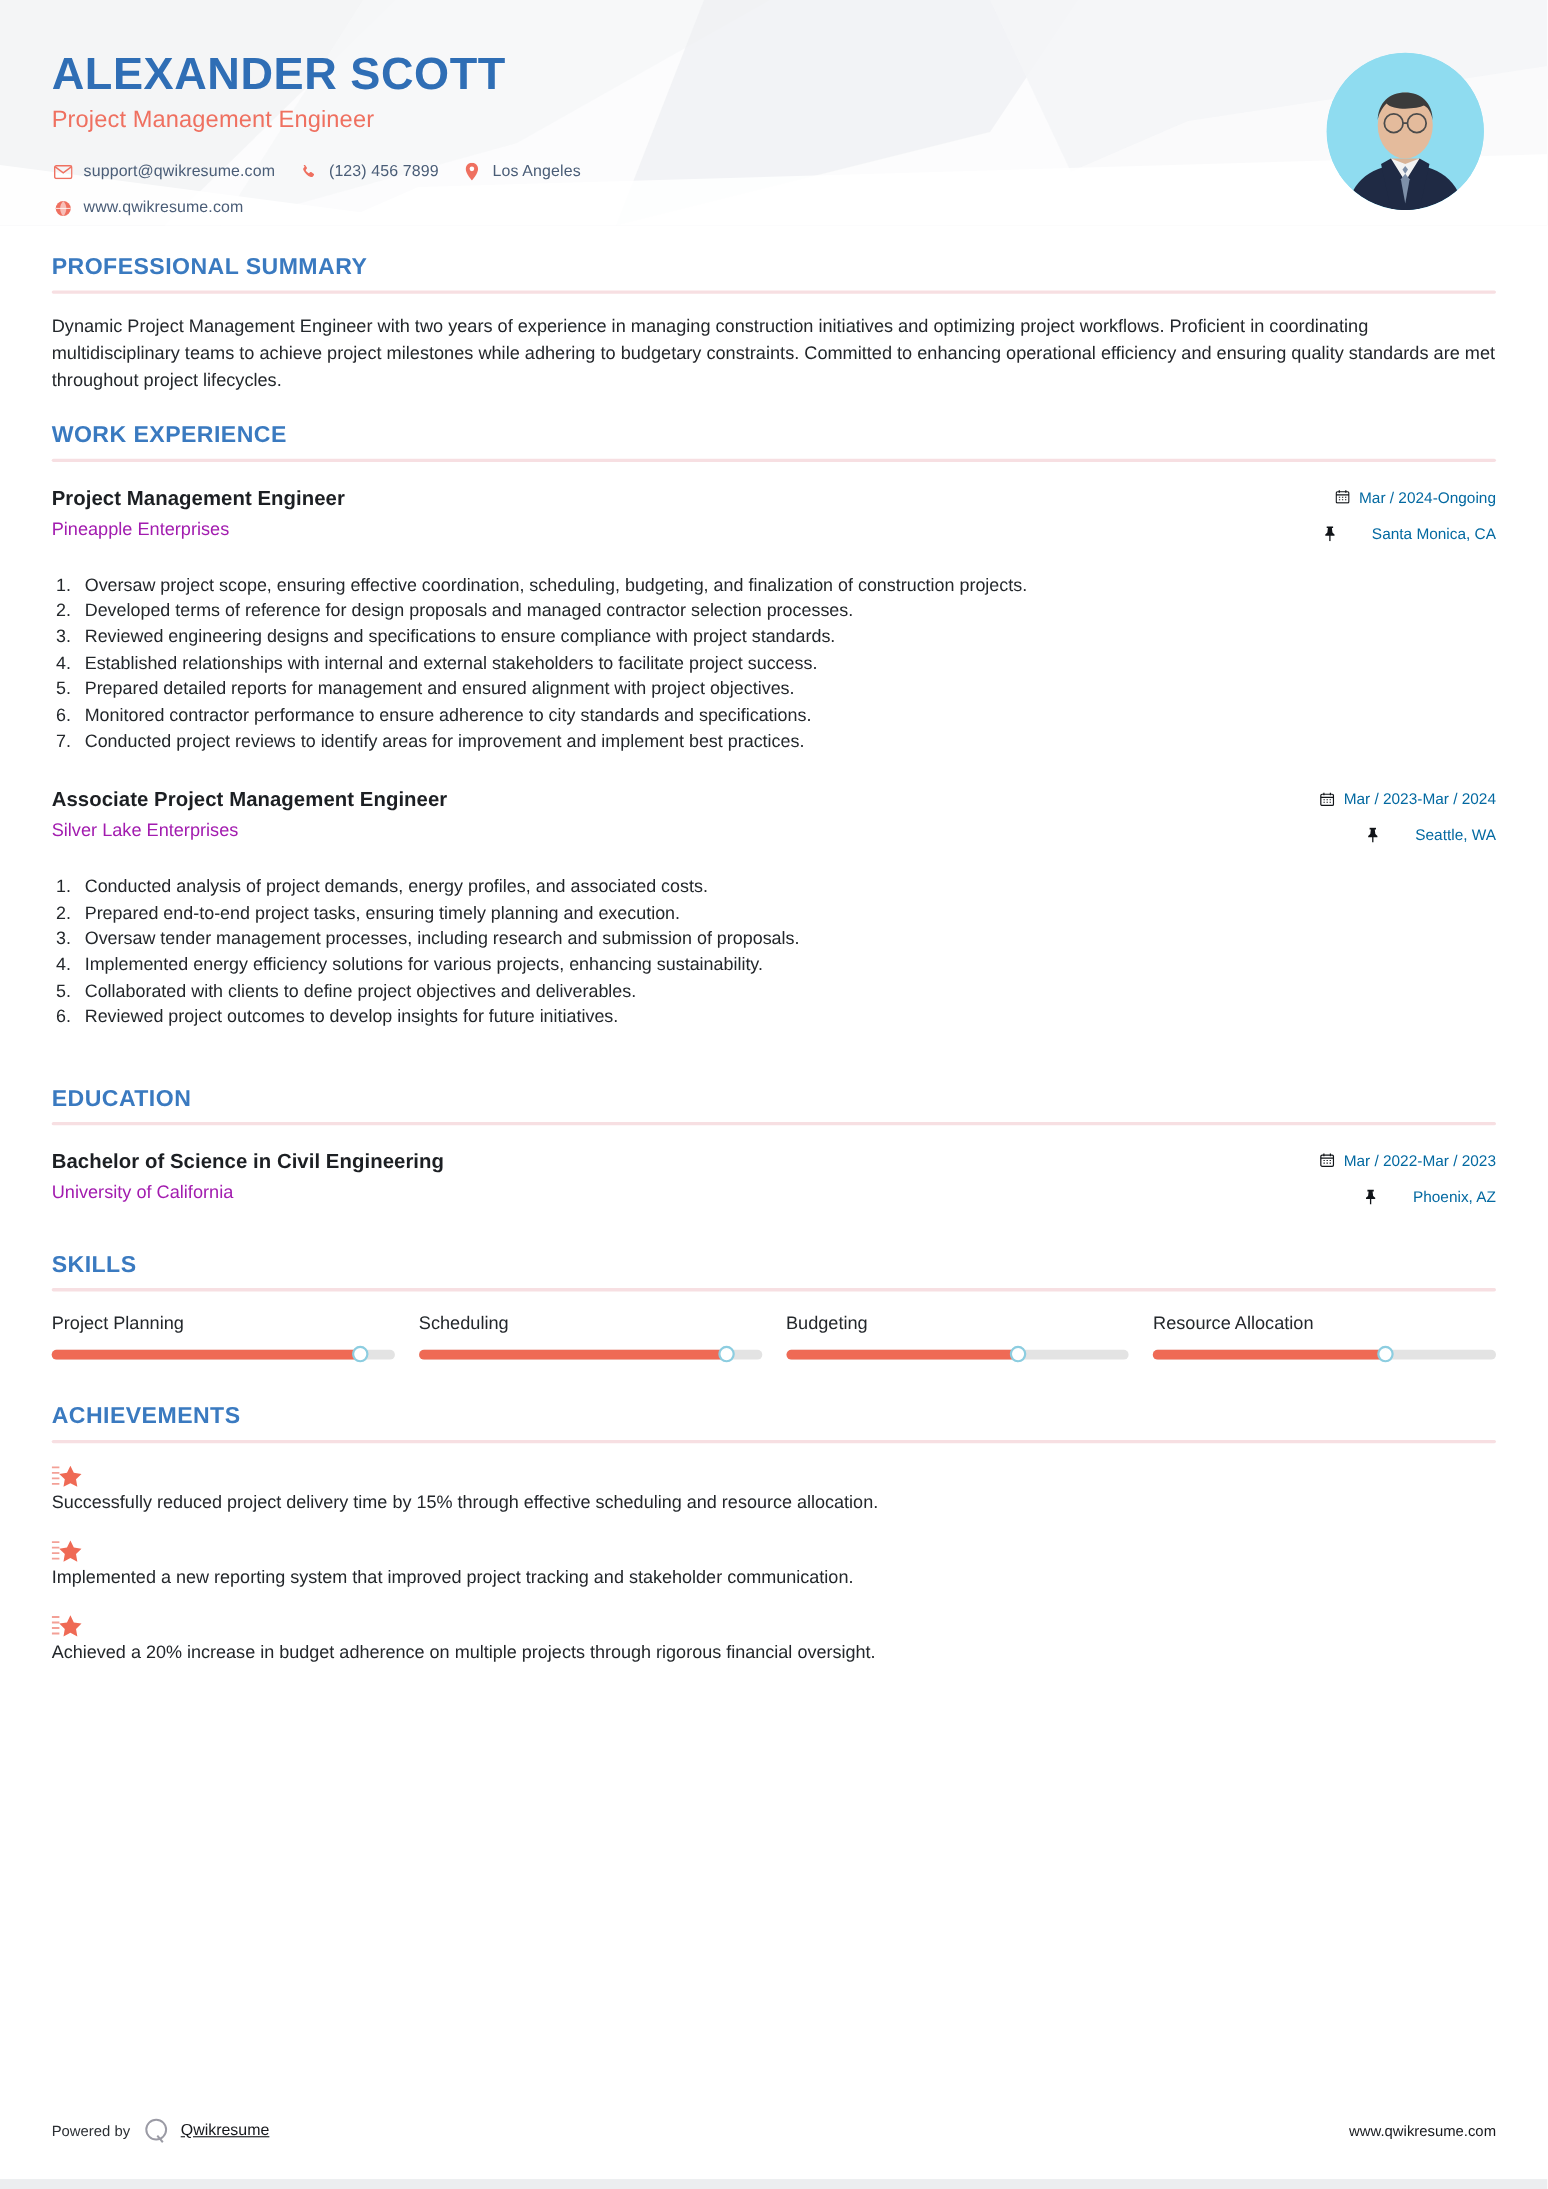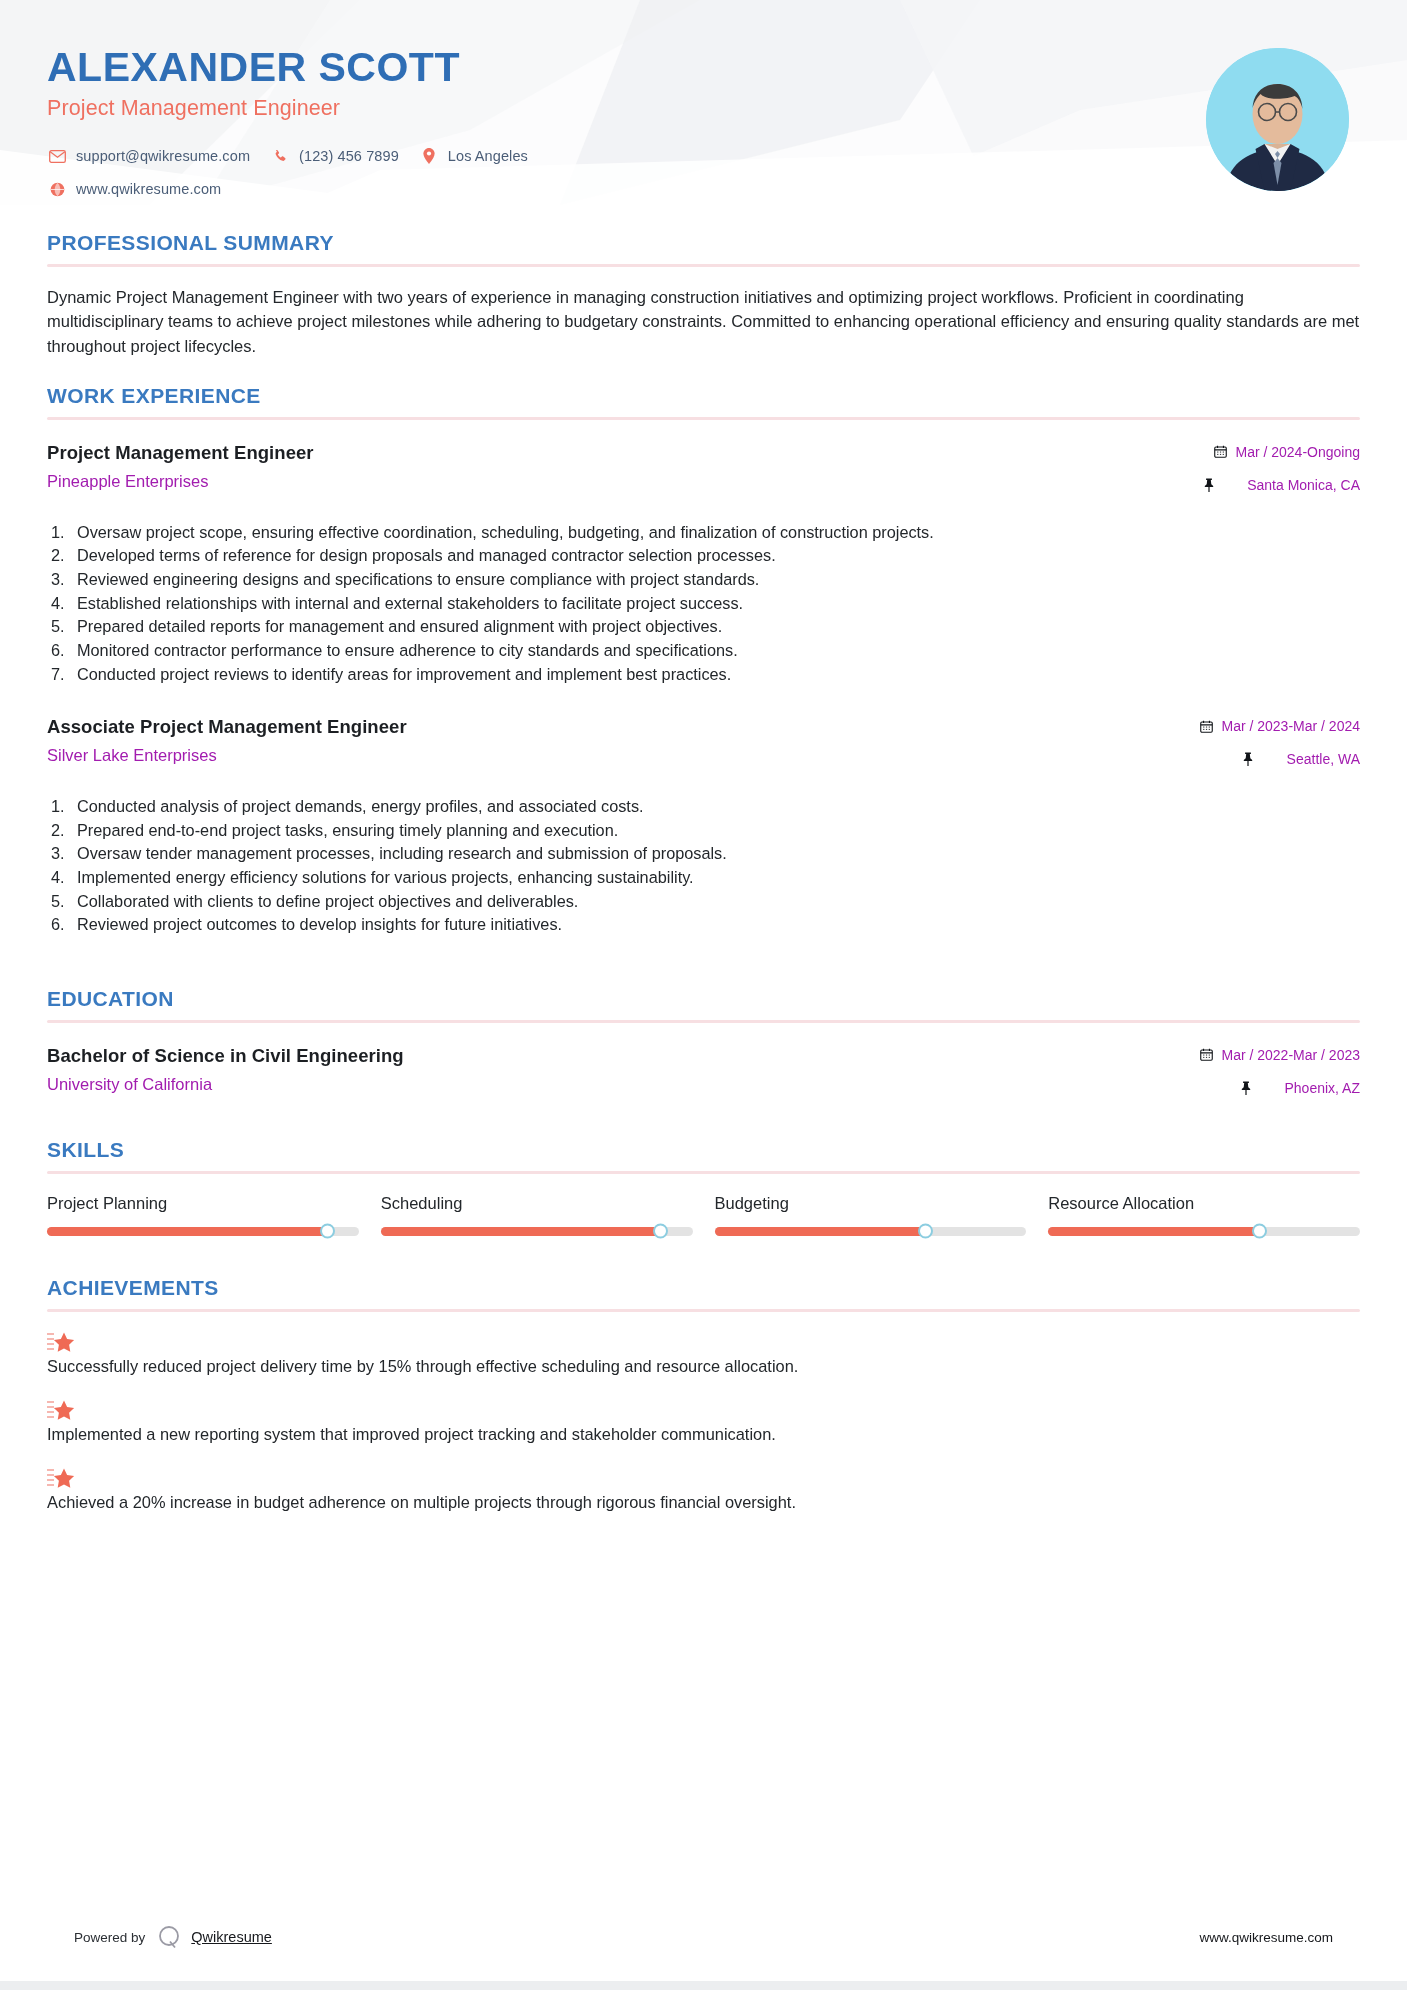--- a/index.html
+++ b/index.html
@@ -134,21 +134,21 @@
   .entry-right {
     flex: 0 0 auto;
     text-align: right;
     padding-top: 2px;
   }
   .meta-line {
     display: flex;
     align-items: center;
     justify-content: flex-end;
     font-size: 14px;
-    color: #a21caf;
+    color: #0369a1;
     white-space: nowrap;
   }
   .meta-line + .meta-line { margin-top: 17px; gap: 24px; }
   .meta-icon {
     display: inline-flex;
     align-items: center;
     justify-content: center;
     width: 15px;
     height: 15px;
     margin-right: 7px;
@@ -242,21 +242,21 @@
     line-height: 1.4;
     color: #23272b;
     padding-top: 1px;
   }
 
   
   .footer {
     position: absolute;
     left: 0; right: 0;
     bottom: 40px;
-    padding: 0 74px;
+    padding: 0 47px;
     display: flex;
     align-items: center;
     justify-content: space-between;
   }
   .footer-left { display: flex; align-items: center; }
   .powered-by {
     font-size: 13.5px;
     color: #2b2f34;
     margin-right: 11px;
   }

